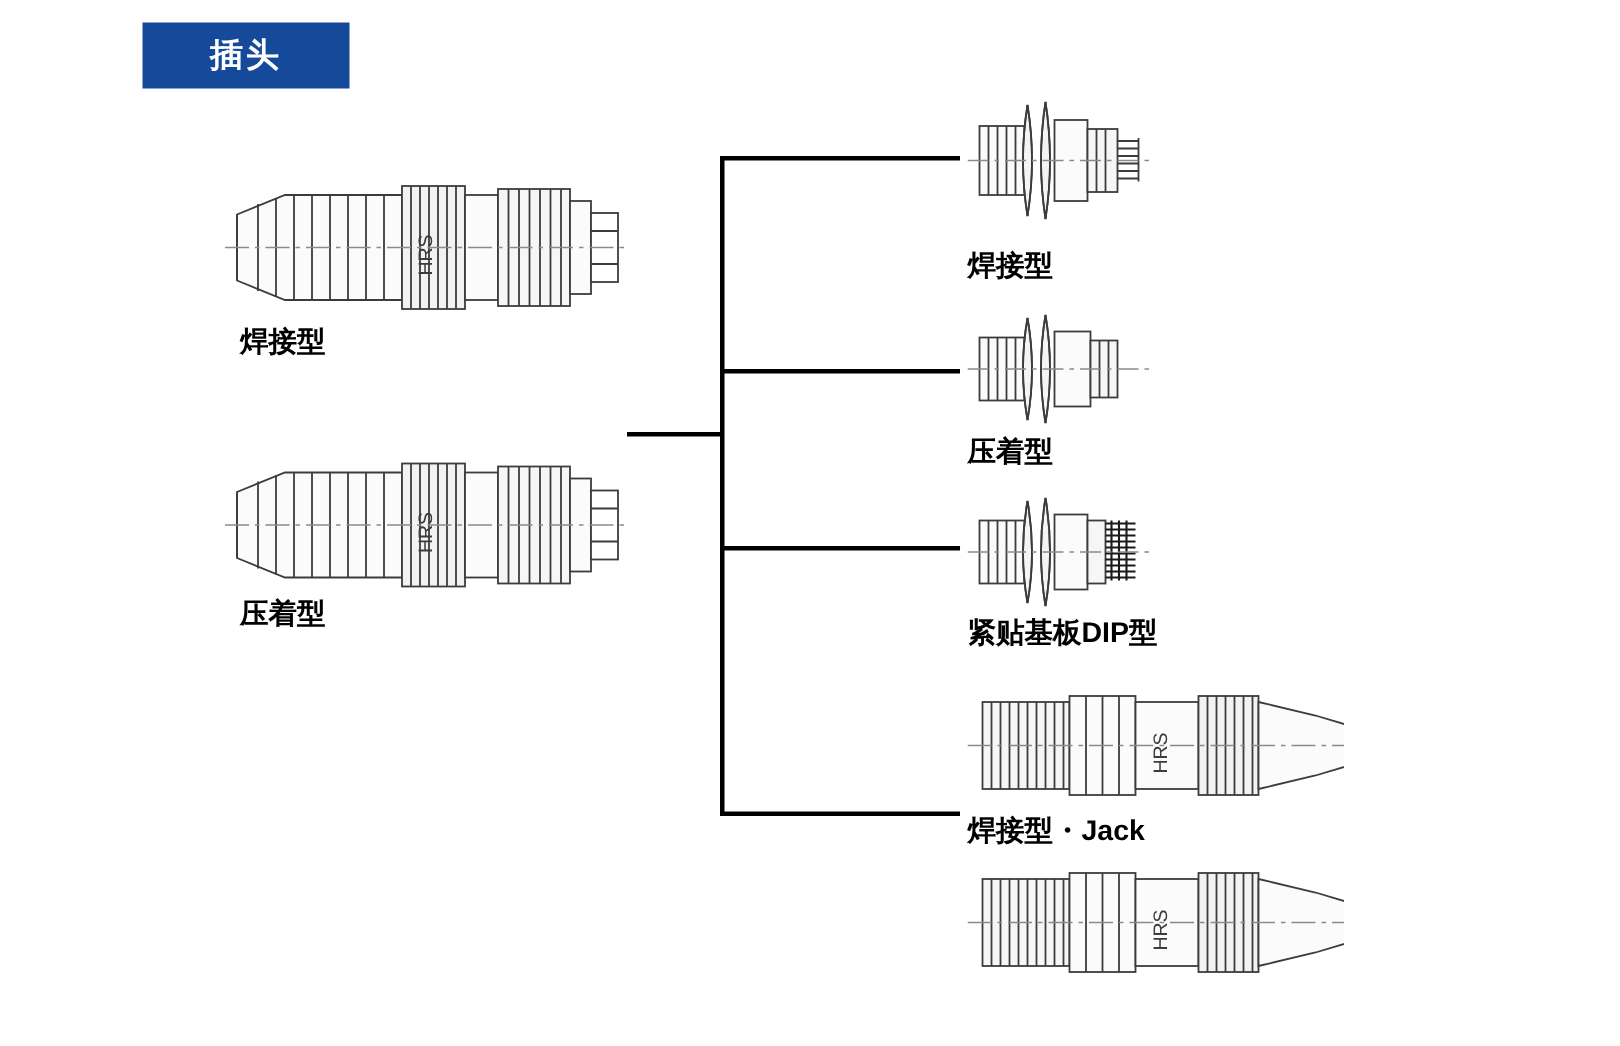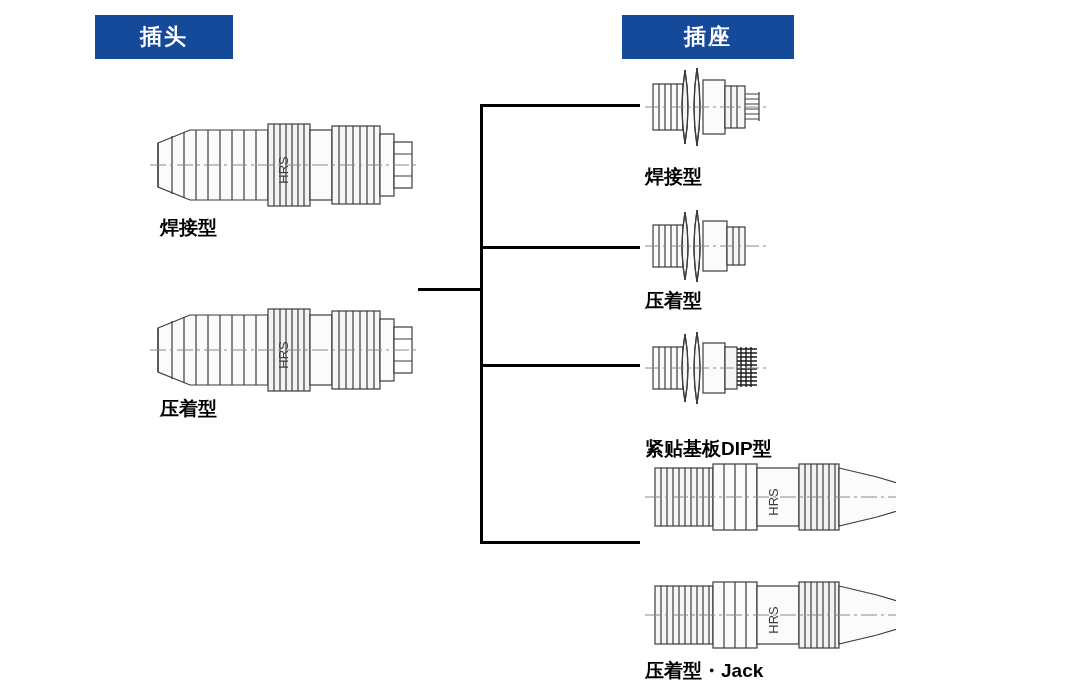--- a/index.html
+++ b/index.html
@@ -59,23 +59,20 @@
   .v { width: 3px; }
   .h { height: 3px; }
 </style>
 </head>
 <body>
 
 <div id="canvas">
 
   <div class="hdr" id="hdr-plug">
     <span>插头</span>
-  </div>
-  <div class="hdr" id="hdr-socket">
-    <span>插座</span>
   </div>
 
   <div class="treeline h" style="left:418px; top:288px; width:64px;"></div>
   <div class="treeline v" style="left:480px; top:104px; height:440px;"></div>
   <div class="treeline h" style="left:480px; top:104px; width:160px;"></div>
   <div class="treeline h" style="left:480px; top:246px; width:160px;"></div>
   <div class="treeline h" style="left:480px; top:364px; width:160px;"></div>
   <div class="treeline h" style="left:480px; top:541px; width:160px;"></div>
 
   <div class="part" style="left:150px; top:110px;">
@@ -200,21 +197,21 @@
 
       <g fill="none" stroke="#1a1a1a" stroke-width="1.4">
         <path d="M92,24 L112,24 M92,28 L112,28 M92,32 L112,32 M92,36 L112,36 M92,40 L112,40 M92,44 L112,44 M92,48 L112,48 M92,52 L112,52 M92,56 L112,56 M92,60 L112,60"></path>
         <path d="M96,22 L96,62 M101,22 L101,62 M106,22 L106,62"></path>
       </g>
       <g stroke="#8a8a8a" stroke-width="1" stroke-dasharray="14,4,3,4">
         <path d="M0,43 L125,43"></path>
       </g>
     </svg>
   </div>
-  <div class="caption" style="left:645px; top:436px;">紧贴基板DIP型</div>
+  <div class="caption" style="left:645px; top:409px;">紧贴基板DIP型</div>
 
   <div class="part" style="left:645px; top:452px;">
     <svg width="275" height="90" viewBox="0 0 275 90">
       <g fill="none" stroke="#3c3c3c" stroke-width="1.2">
 
         <rect x="10" y="16" width="58" height="58" fill="#f6f6f6"></rect>
         <path d="M16,16 L16,74 M22,16 L22,74 M28,16 L28,74 M34,16 L34,74 M40,16 L40,74 M46,16 L46,74 M52,16 L52,74 M58,16 L58,74 M64,16 L64,74"></path>
 
         <rect x="68" y="12" width="44" height="66" fill="#fbfbfb"></rect>
         <path d="M79,12 L79,78 M90,12 L90,78 M101,12 L101,78"></path>
@@ -226,36 +223,36 @@
 
         <path d="M194,16 L232,25 L262,34 L262,56 L232,65 L194,74 Z" fill="#fbfbfb"></path>
         <path d="M262,34 L262,56"></path>
       </g>
       <g stroke="#8a8a8a" stroke-width="1" stroke-dasharray="16,4,3,4">
         <path d="M0,45 L275,45"></path>
       </g>
       <text x="133" y="50" fill="#3c3c3c" font-size="13" font-family="Liberation Sans, sans-serif" transform="rotate(-90 133 50)" text-anchor="middle">HRS</text>
     </svg>
   </div>
+  <div class="caption" style="left:645px; top:541px;">焊接型・Jack</div>
 
   <div class="part" style="left:645px; top:570px;">
     <svg width="275" height="90" viewBox="0 0 275 90">
       <g fill="none" stroke="#3c3c3c" stroke-width="1.2">
         <rect x="10" y="16" width="58" height="58" fill="#f6f6f6"></rect>
         <path d="M16,16 L16,74 M22,16 L22,74 M28,16 L28,74 M34,16 L34,74 M40,16 L40,74 M46,16 L46,74 M52,16 L52,74 M58,16 L58,74 M64,16 L64,74"></path>
         <rect x="68" y="12" width="44" height="66" fill="#fbfbfb"></rect>
         <path d="M79,12 L79,78 M90,12 L90,78 M101,12 L101,78"></path>
         <rect x="112" y="16" width="42" height="58" fill="#fbfbfb"></rect>
         <rect x="154" y="12" width="40" height="66" fill="#f2f2f2"></rect>
         <path d="M160,12 L160,78 M166,12 L166,78 M172,12 L172,78 M178,12 L178,78 M184,12 L184,78 M190,12 L190,78"></path>
         <path d="M194,16 L232,25 L262,34 L262,56 L232,65 L194,74 Z" fill="#fbfbfb"></path>
         <path d="M262,34 L262,56"></path>
       </g>
       <g stroke="#8a8a8a" stroke-width="1" stroke-dasharray="16,4,3,4">
         <path d="M0,45 L275,45"></path>
       </g>
       <text x="133" y="50" fill="#3c3c3c" font-size="13" font-family="Liberation Sans, sans-serif" transform="rotate(-90 133 50)" text-anchor="middle">HRS</text>
     </svg>
   </div>
-  <div class="caption" style="left:645px; top:658px;">压着型・Jack</div>
 
 
 </div>
 
 </body></html>

